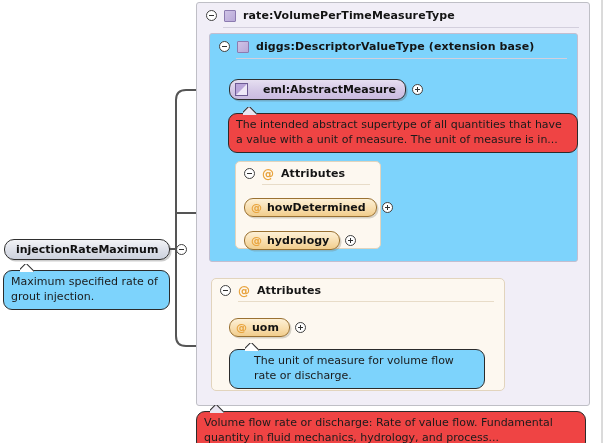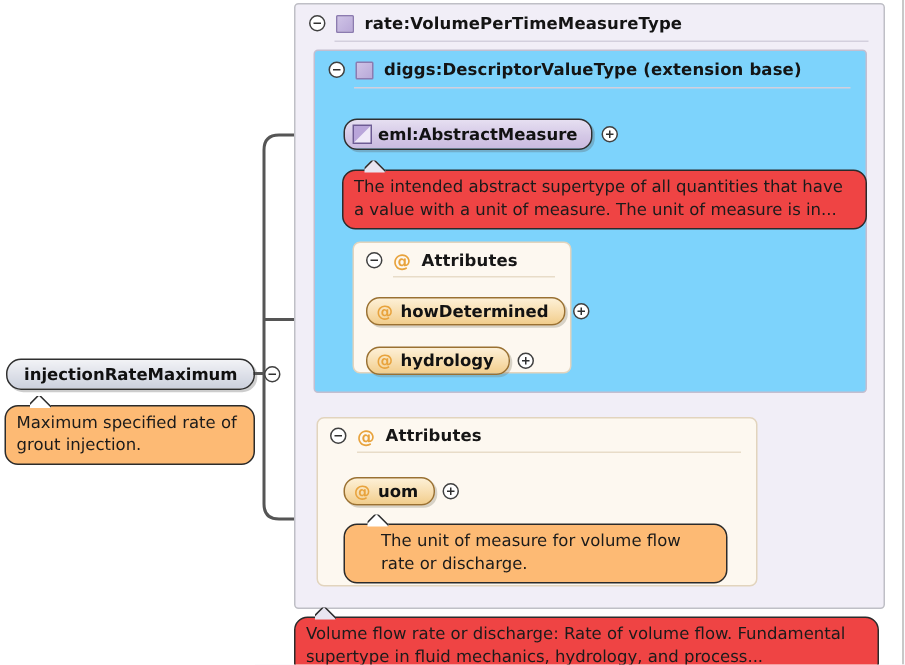--- a/index.html
+++ b/index.html
@@ -112,21 +112,21 @@
     font-weight: bold;
     line-height: 1;
     width: 12px;
     text-align: center;
   }
 
   
   .elem-pill {
     display: inline-flex;
     align-items: center;
-    gap: 4px;
+    gap: 15px;
     height: 21px;
     padding: 0 9px 0 5px;
     background: linear-gradient(180deg,#e6dff1 0%,#d4c8e6 55%,#cabbe0 100%);
     border: 1px solid #2f2f2f;
     border-radius: 9px;
     box-shadow: 1.5px 1.5px 0 rgba(90,90,90,.30);
     white-space: nowrap;
   }
   .elem-pill .pill-text {
     font-size: 11px;
@@ -190,21 +190,21 @@
 
   
   .callout {
     position: absolute;
     border: 1px solid #2b2b2b;
     border-radius: 9px;
     padding: 4px 8px 5px 7px;
     font-size: 11px;
     line-height: 1.32;
     color: #1b1b1b;
-    background: #fdba74;
+    background: #7dd3fc;
   }
   .callout.purple { background: #ef4444; }
   .callout .tip {
     position: absolute;
     top: -7px;
     width: 14px; height: 8px;
     overflow: hidden;
   }
   .callout .tip::before {
     content: "";
@@ -319,21 +319,21 @@
     <span class="circ plus" style="margin-left:5px;"></span>
   </div>
 
   <div class="callout white" style="left:229px; top:349px; width:256px;padding-left:24px;">
     <span class="tip" style="left:15px;"></span>
     <span>The unit of measure for volume flow rate or discharge.</span>
   </div>
 
   <div class="callout purple" style="left:196px; top:411px; width:390px;">
     <span class="tip" style="left:13px;"></span>
-    <span>Volume flow rate or discharge: Rate of volume flow. Fundamental supertype in fluid mechanics, hydrology, and process...</span>
+    <span>Volume flow rate or discharge: Rate of value flow. Fundamental quantity in fluid mechanics, hydrology, and process...</span>
   </div>
 
   <div class="abs row" style="left:4px; top:239px;">
     <span class="root-pill">
       <span class="pill-text">injectionRateMaximum</span>
     </span>
     <span class="circ" style="margin-left:6px;"></span>
   </div>
 
   <div class="callout white" style="left:3px; top:270px; width:167px;">

